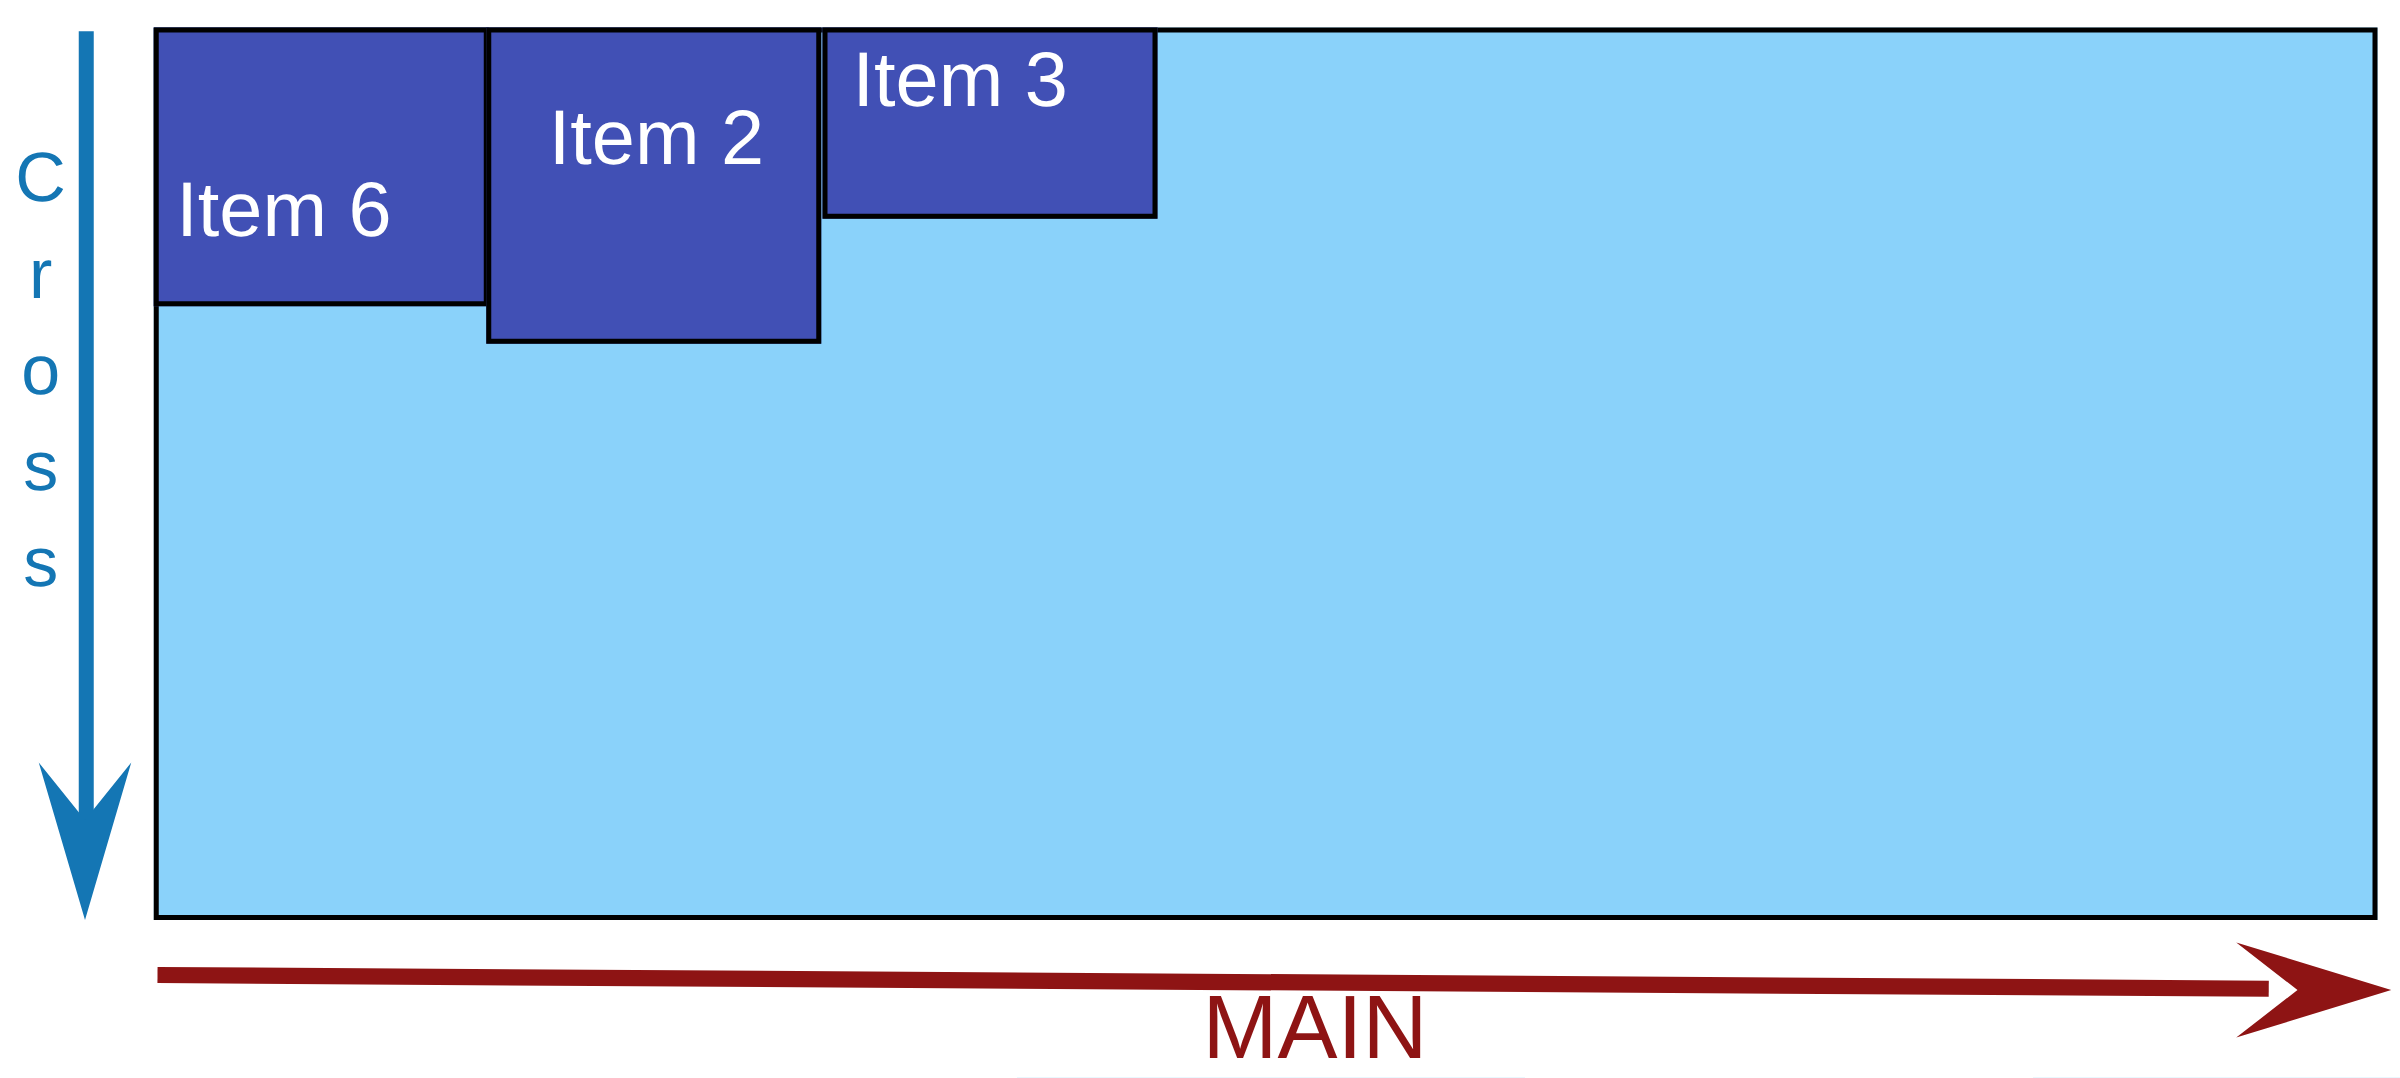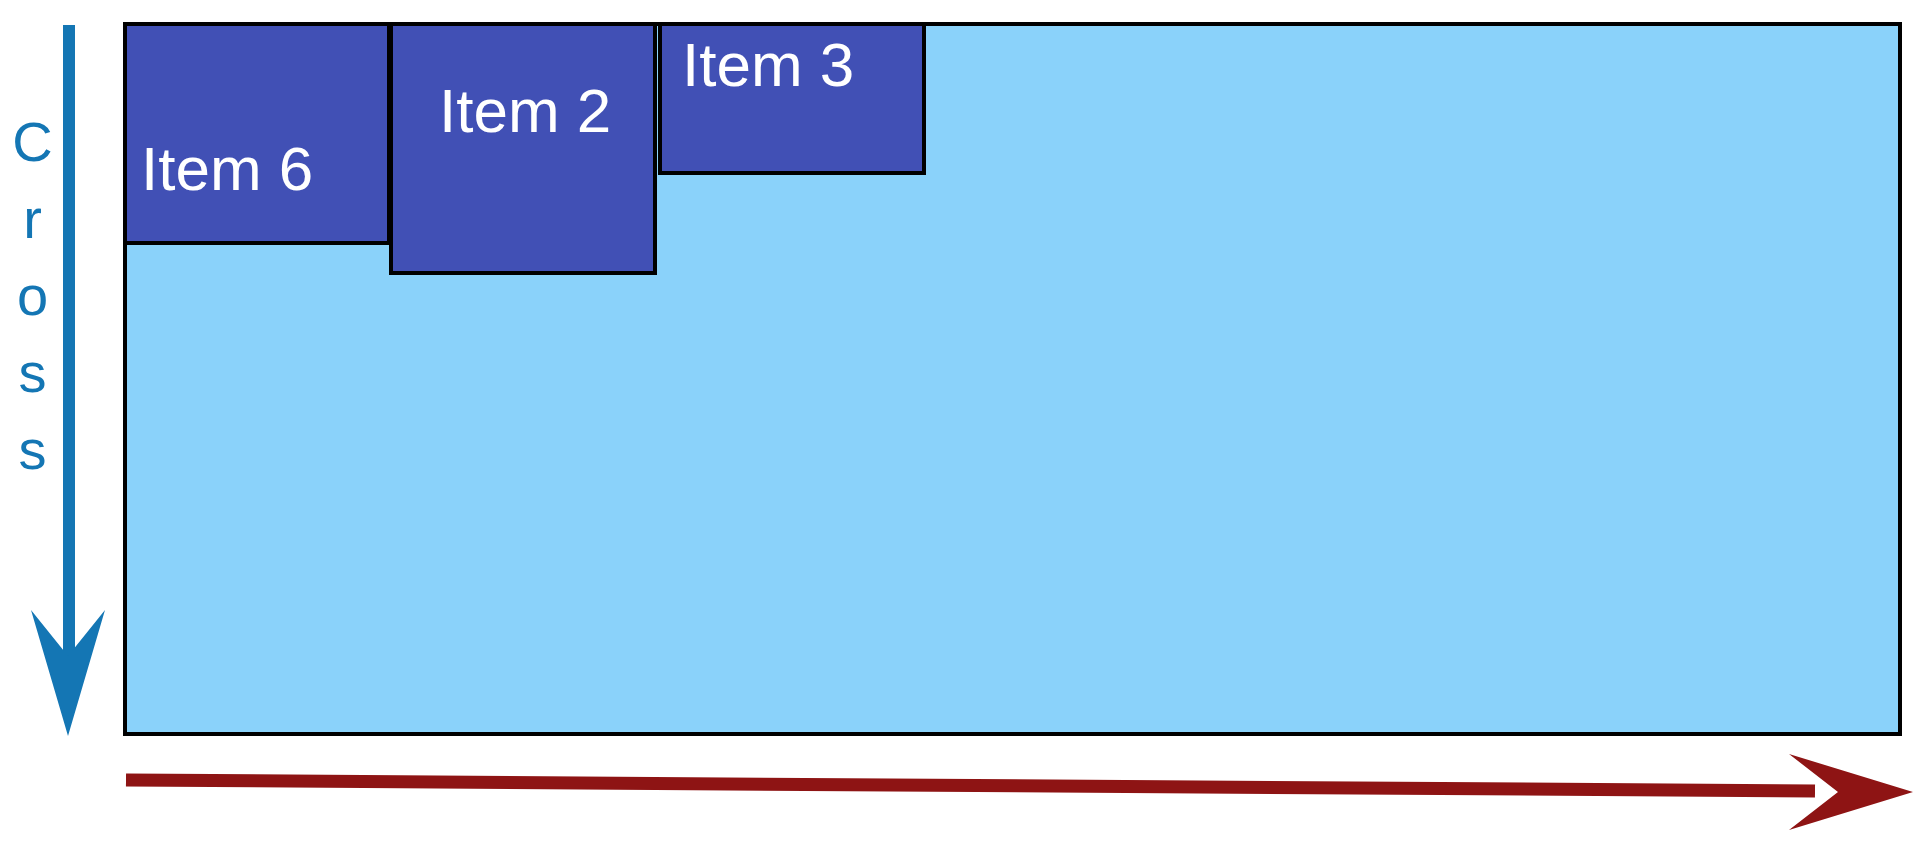--- a/index.html
+++ b/index.html
@@ -102,14 +102,15 @@
       <polygon points="68,736 31,610 68,656 105,610" fill="#1476B4"></polygon>
     </g>
     <g>
       <line x1="126" y1="780" x2="1815" y2="791" stroke="#8E1414" stroke-width="13"></line>
       <polygon points="1913,792 1789,754 1838,792 1789,830" fill="#8E1414"></polygon>
     </g>
   </svg>
 
   <div class="cross-label">Cross</div>
 
+  <div class="main-label">MAIN</div>
 
 </div>
 
 </body></html>

